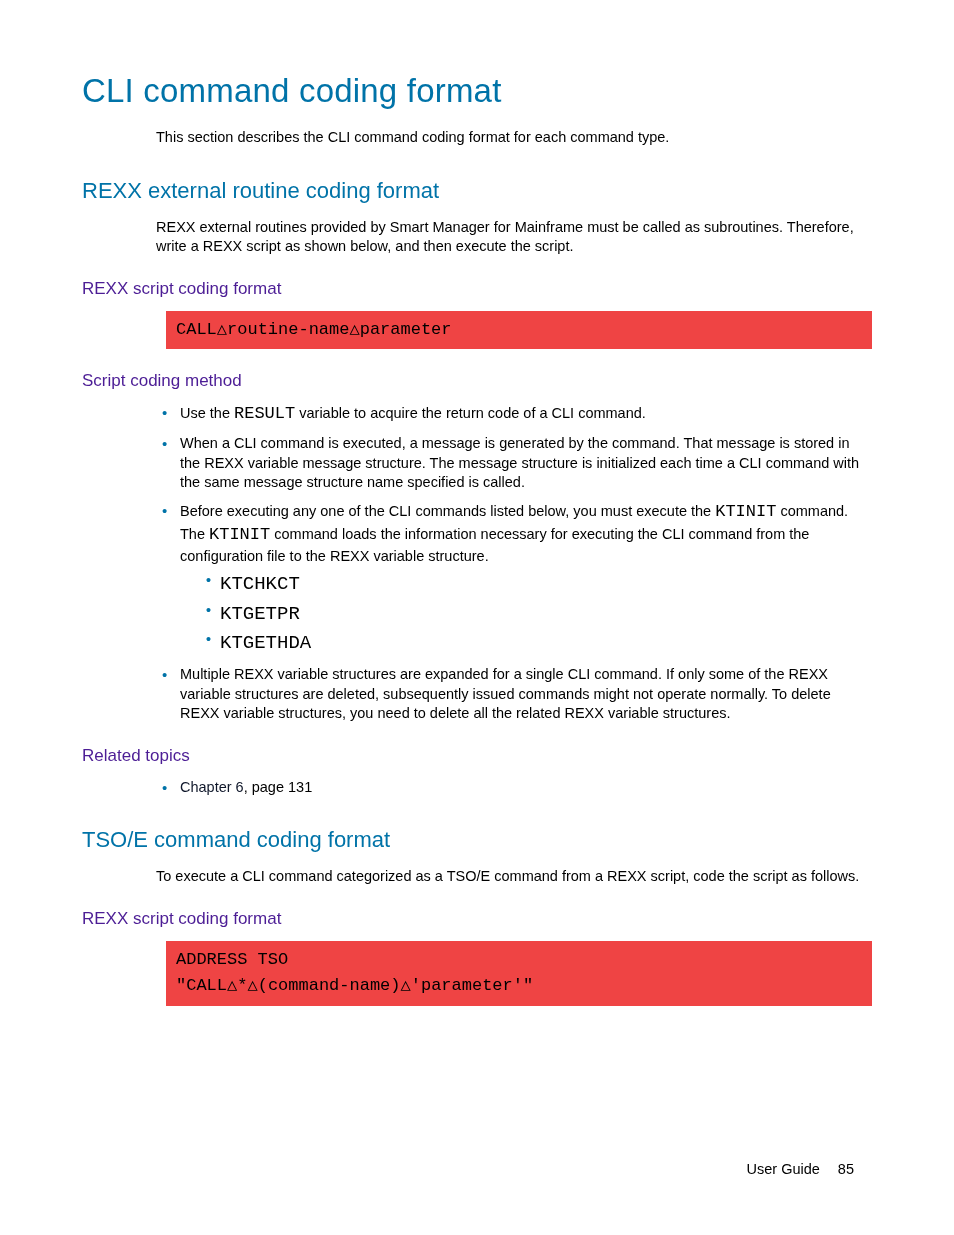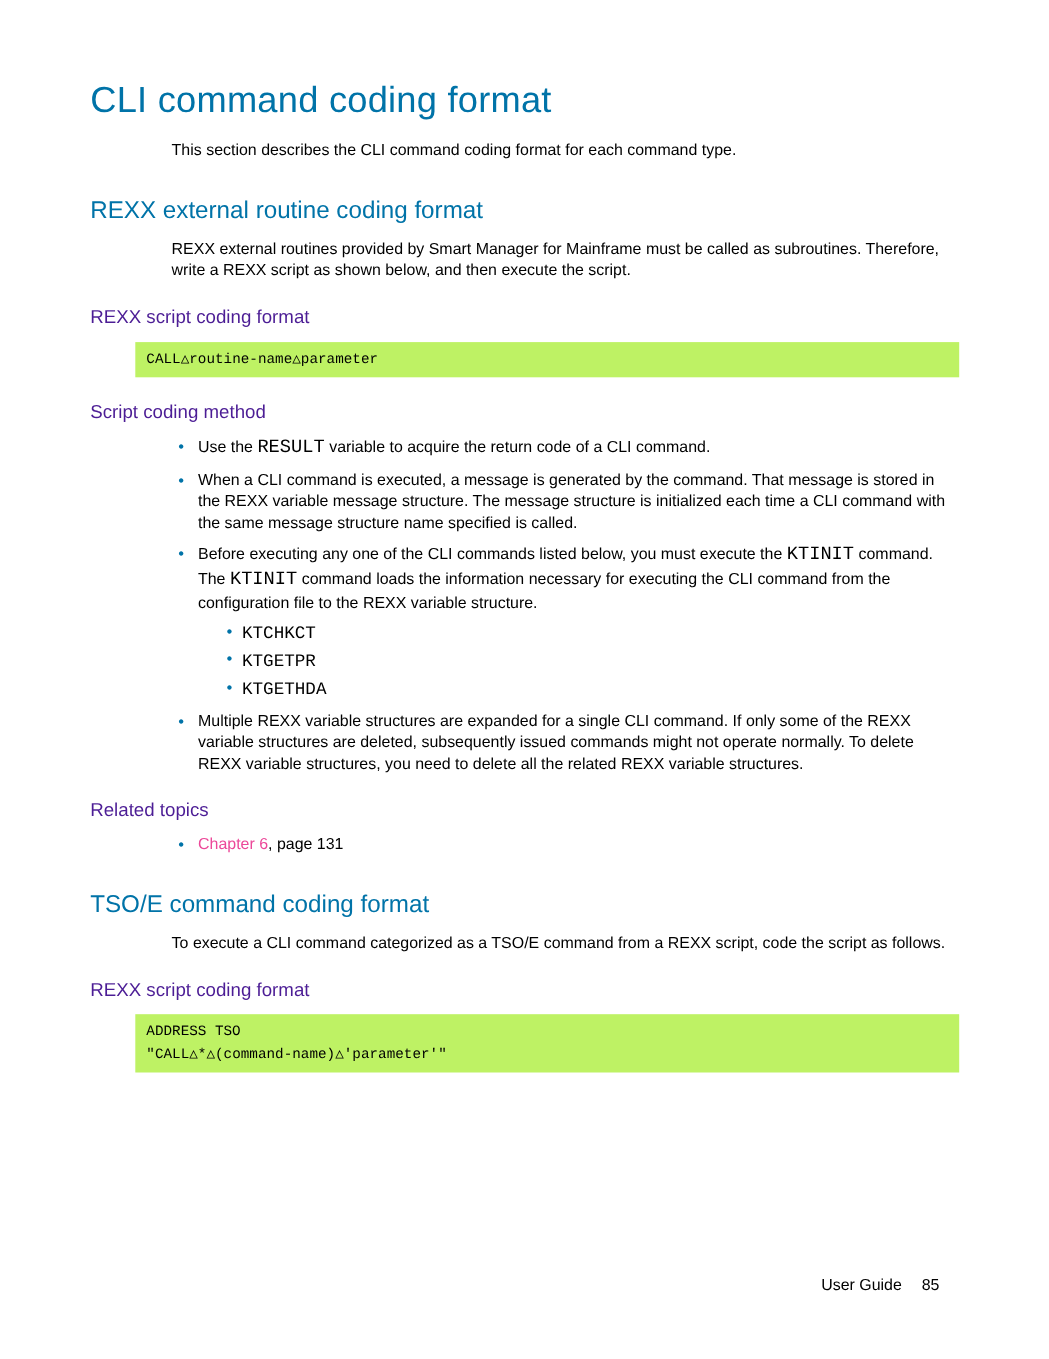--- a/index.html
+++ b/index.html
@@ -36,26 +36,26 @@
   .body-indent {
     margin-left: 74px;
   }
   .para {
     font-size: 14.5px;
     line-height: 1.35;
     color: #000;
     margin-bottom: 4px;
   }
   pre.code {
-    background: #bef264;
+    background: #ef4444;
     font-family: "Courier New", monospace;
-    font-size: 13px;
+    font-size: 17px;
     line-height: 1.55;
     padding: 6px 10px 6px 10px;
-    margin-left: 41px;
+    margin-left: 84px;
     margin-top: 4px;
     white-space: pre;
   }
   ul.bullets {
     list-style: none;
     margin-left: 74px;
   }
   ul.bullets > li {
     position: relative;
     padding-left: 24px;
@@ -73,27 +73,27 @@
   }
   ul.bullets.sub {
     margin-left: 20px;
     margin-top: 6px;
     margin-bottom: 4px;
   }
   ul.bullets.sub > li {
     padding-left: 20px;
     margin-bottom: 4px;
     font-family: "Courier New", monospace;
-    font-size: 16px;
+    font-size: 19px;
   }
   ul.bullets.sub > li::before {
     left: 4px;
   }
   .mono { font-family: "Courier New", monospace; font-size: 17px; }
-  .link { color: #ec4899; }
+  .link { color: #0f172a; }
   .footer {
     position: absolute;
     bottom: 58px;
     right: 100px;
     font-size: 14.5px;
   }
   .footer .pn { margin-left: 18px; }
 </style>
 </head>
 <body>

